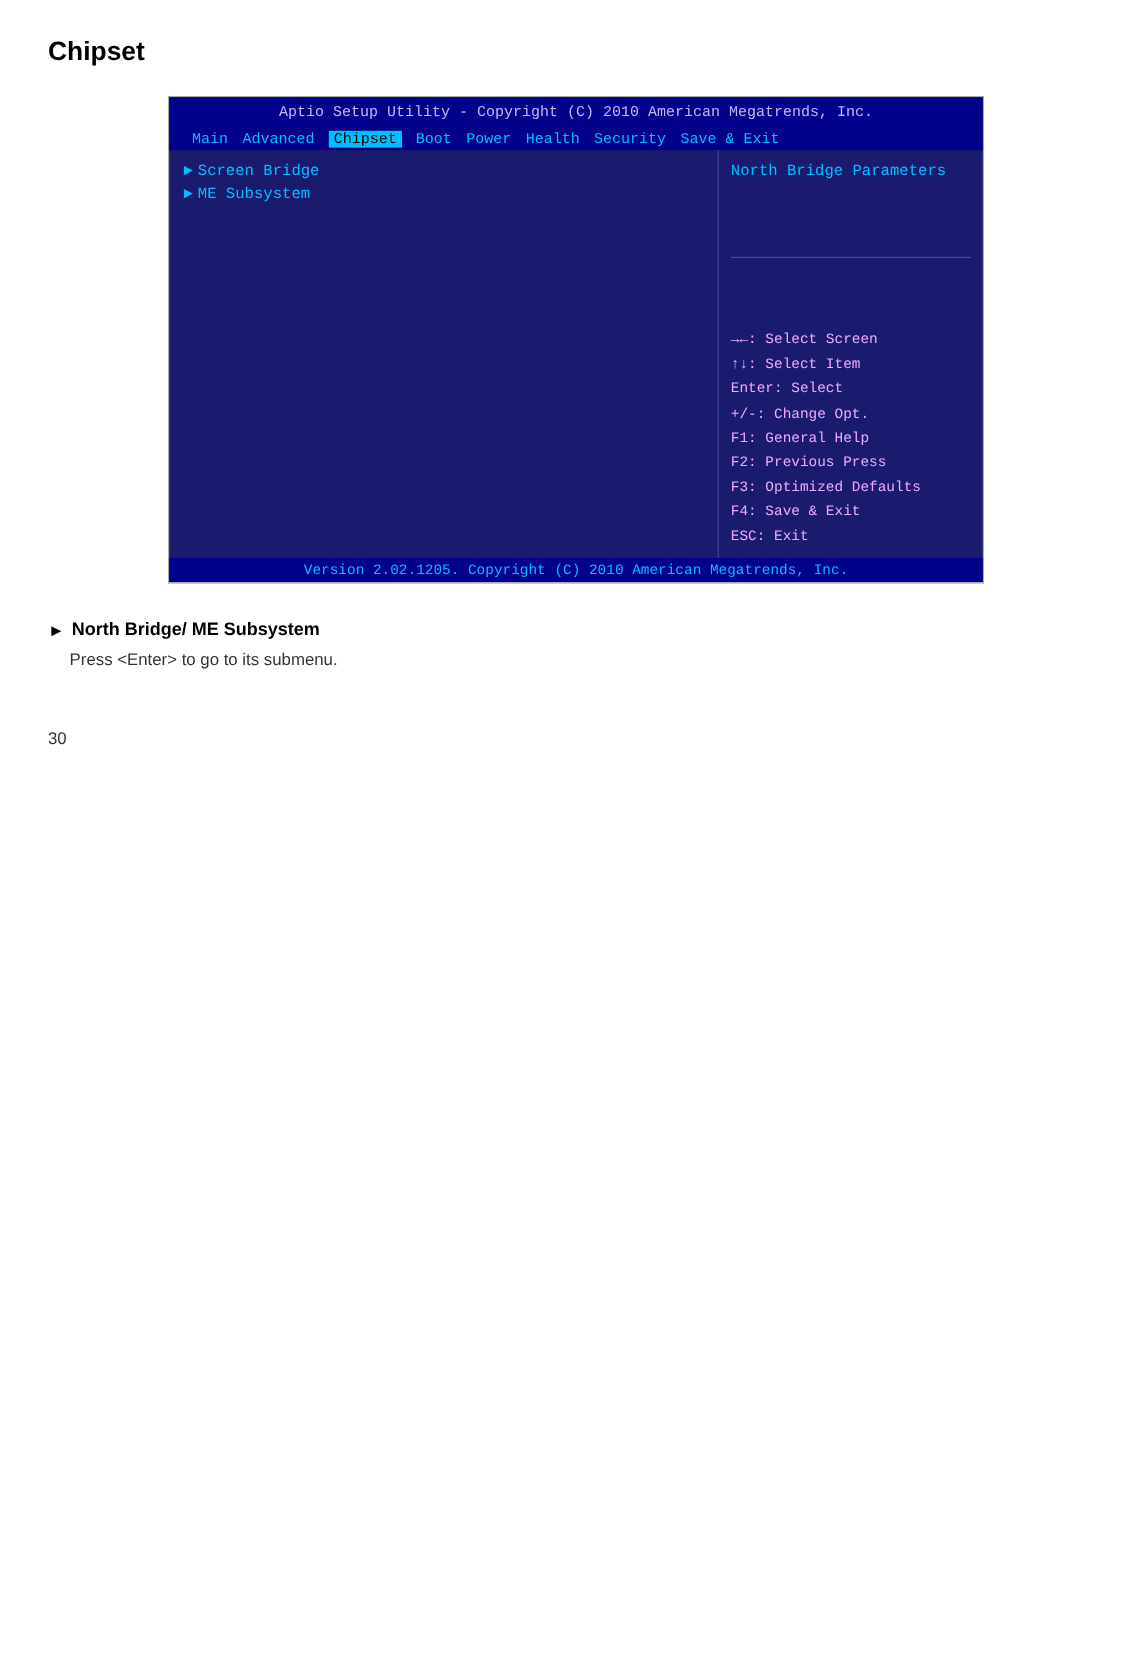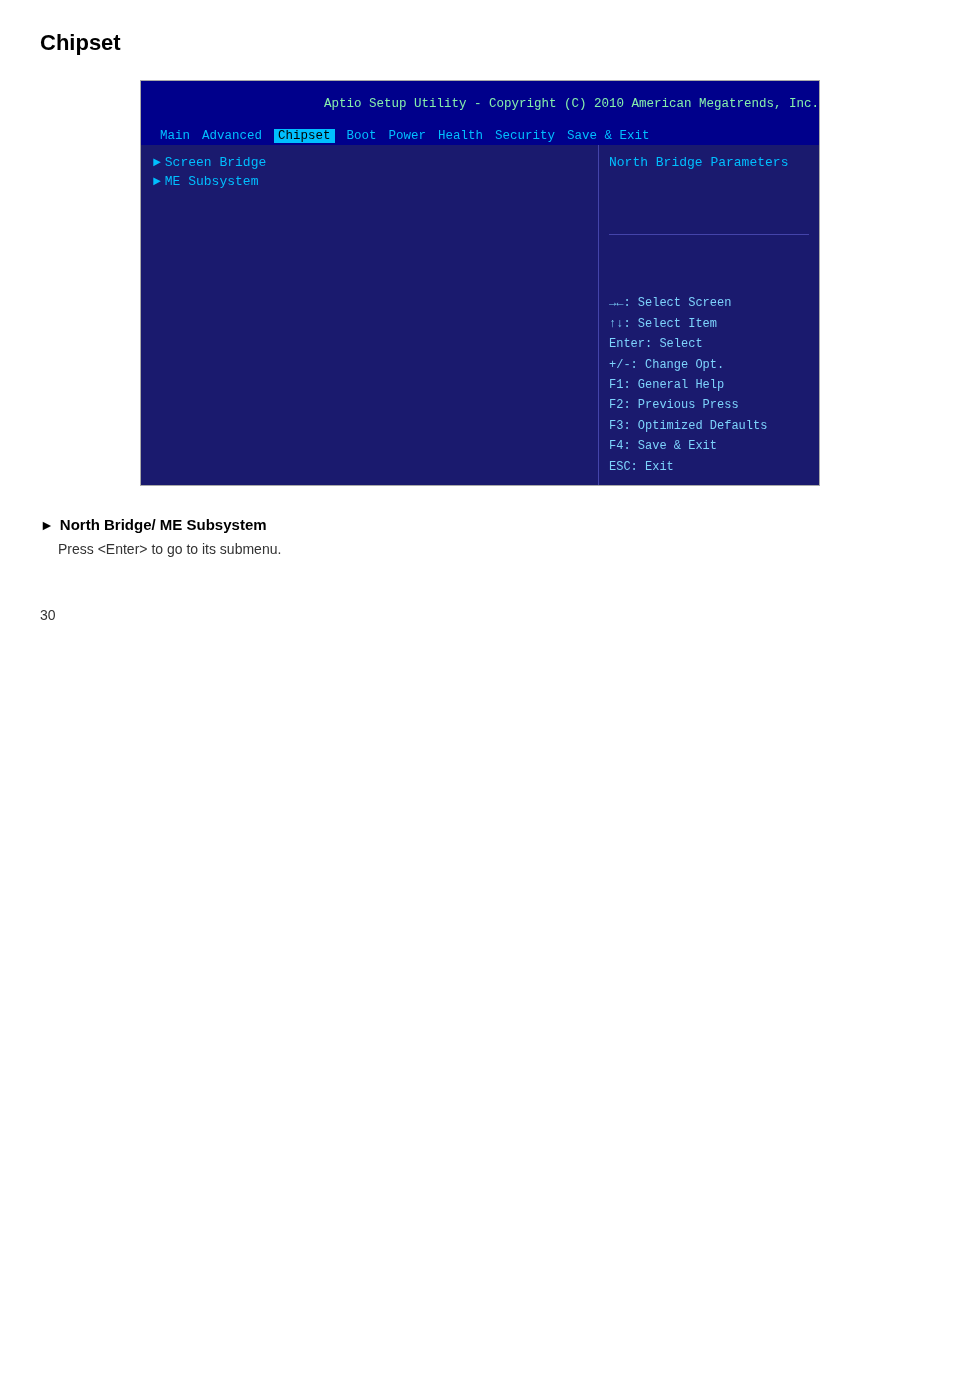--- a/index.html
+++ b/index.html
@@ -24,23 +24,23 @@
       width: 680px;
       border: 1px solid #aaa;
       background: #1a1a6e;
       color: #00bfff;
       font-family: 'Courier New', monospace;
       font-size: 13px;
     }
 
     .bios-header {
       background: #00008b;
-      color: #86efac;
-      text-align: right;
-      padding: 16px 0;
+      color: #c4b5fd;
+      text-align: center;
+      padding: 6px 0;
       font-size: 12.5px;
     }
 
     .bios-menubar {
       background: #00008b;
       color: #00bfff;
       padding: 2px 19px;
       font-size: 12.5px;
       display: flex;
       gap: 12px;
@@ -89,21 +89,21 @@
 
     .bios-right-top .help-title {
       color: #00bfff;
       font-size: 13px;
       line-height: 1.5;
     }
 
     .bios-right-bottom {
       padding-top: 10px;
       font-size: 12px;
-      color: #7dd3fc;
+      color: #f0abfc;
       line-height: 1.7;
     }
 
     .bios-footer {
       background: #00008b;
       color: #00bfff;
       text-align: center;
       padding: 3px 0;
       font-size: 12px;
     }
@@ -176,20 +176,21 @@
         <div>+/-: Change Opt.</div>
         <div>F1:  General Help</div>
         <div>F2:  Previous Press</div>
         <div>F3: Optimized Defaults</div>
         <div>F4: Save &amp; Exit</div>
         <div>ESC: Exit</div>
       </div>
     </div>
   </div>
 
+  <div class="bios-footer">Version 2.02.1205. Copyright (C) 2010 American Megatrends, Inc.</div>
 </div>
 
 <div class="section-heading">
   <span class="arrow">►</span>
   <strong>North Bridge/ ME Subsystem</strong>
 </div>
 <div class="section-body">Press &lt;Enter&gt; to go to its submenu.</div>
 
 <div class="page-num">30</div>
 

